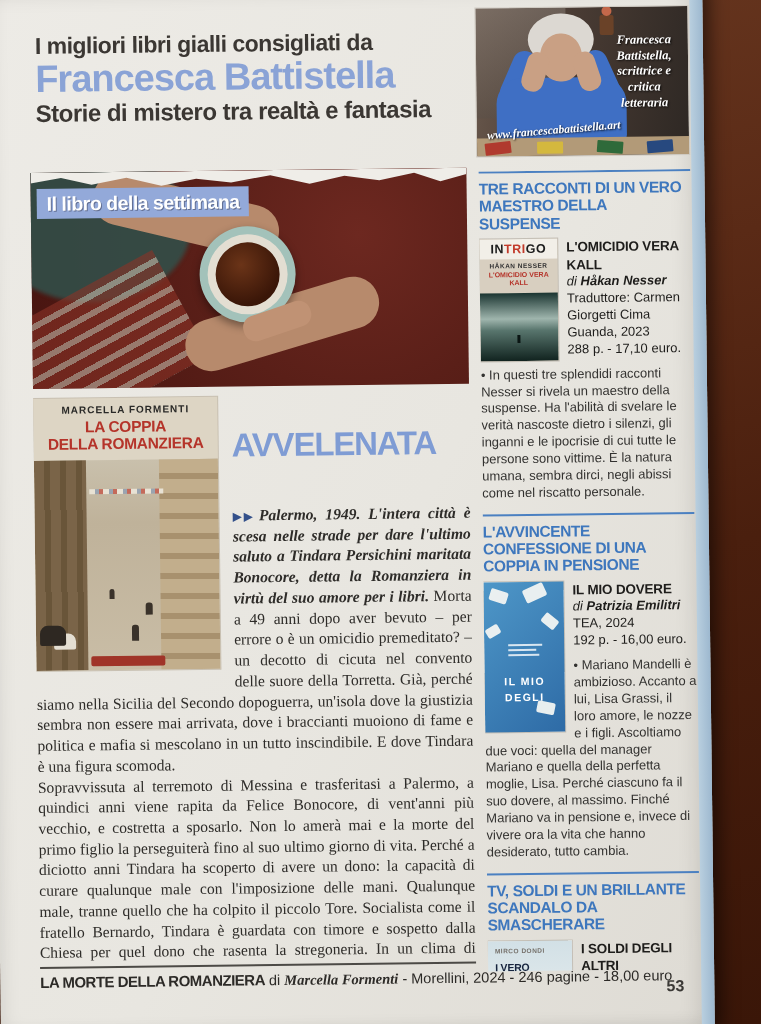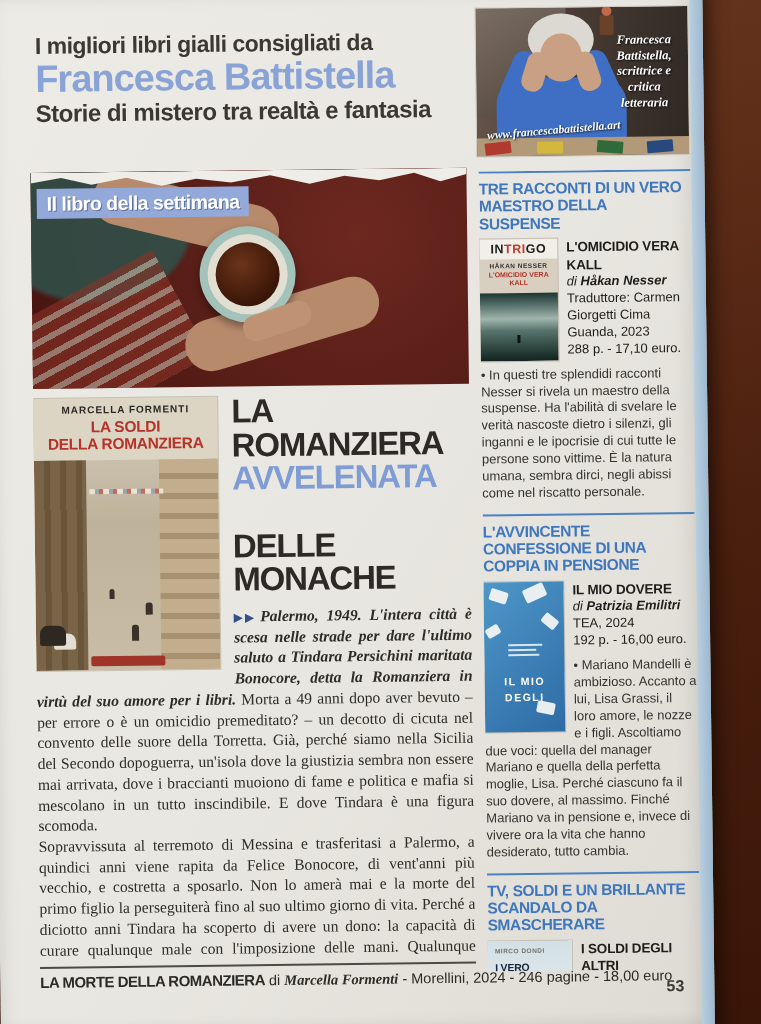--- a/index.html
+++ b/index.html
@@ -197,42 +197,41 @@
     <div class="fingers"></div>
     <div class="torn"></div>
   </div>
   <div class="banner">Il libro della settimana</div>
 
   <div class="article">
     <div class="fcover">
       <div class="band">
         <div class="cauthor">MARCELLA FORMENTI</div>
         <div class="ctitle">
-          <span>LA SOLDI</span><br>
+          <span>LA COPPIA</span><br>
           <span>DELLA ROMANZIERA</span>
         </div>
       </div>
       <div class="street">
         <div class="bldg-l"></div>
         <div class="bldg-r"></div>
         <div class="laundry"></div>
         <div class="fig f1"></div>
         <div class="fig f2"></div>
         <div class="fig f3"></div>
         <div class="horse"></div>
         <div class="cart"></div>
         <div class="pub"></div>
       </div>
     </div>
 
     <h1 class="headline">
-      <span>LA ROMANZIERA</span><br>
+      <br>
       <span class="blue">AVVELENATA</span><br>
       <br>
-      <span>DELLE MONACHE</span>
     </h1>
 
     <div class="body-txt">
       <p><span class="mark">▶▶</span><span class="lead">Palermo, 1949. L'intera città è scesa nelle strade per dare l'ultimo saluto a Tindara Persichini maritata Bonocore, detta la Romanziera in virtù del suo amore per i libri. </span><span>Morta a 49 anni dopo aver bevuto – per errore o è un omicidio premeditato? – un decotto di cicuta nel convento delle suore della Torretta. Già, perché siamo nella Sicilia del Secondo dopoguerra, un'isola dove la giustizia sembra non essere mai arrivata, dove i braccianti muoiono di fame e politica e mafia si mescolano in un tutto inscindibile. E dove Tindara è una figura scomoda.</span></p>
       <p>Sopravvissuta al terremoto di Messina e trasferitasi a Palermo, a quindici anni viene rapita da Felice Bonocore, di vent'anni più vecchio, e costretta a sposarlo. Non lo amerà mai e la morte del primo figlio la perseguiterà fino al suo ultimo giorno di vita. Perché a diciotto anni Tindara ha scoperto di avere un dono: la capacità di curare qualunque male con l'imposizione delle mani. Qualunque male, tranne quello che ha colpito il piccolo Tore. Socialista come il fratello Bernardo, Tindara è guardata con timore e sospetto dalla Chiesa per quel dono che rasenta la stregoneria. In un clima di adorazione dei suoi assistiti e malanimo delle istituzioni laiche e religiose si consuma la sua morte. Ai lettori scoprire cosa è accaduto.</p>
 
     </div>
   </div>
 
   <div class="foot">

